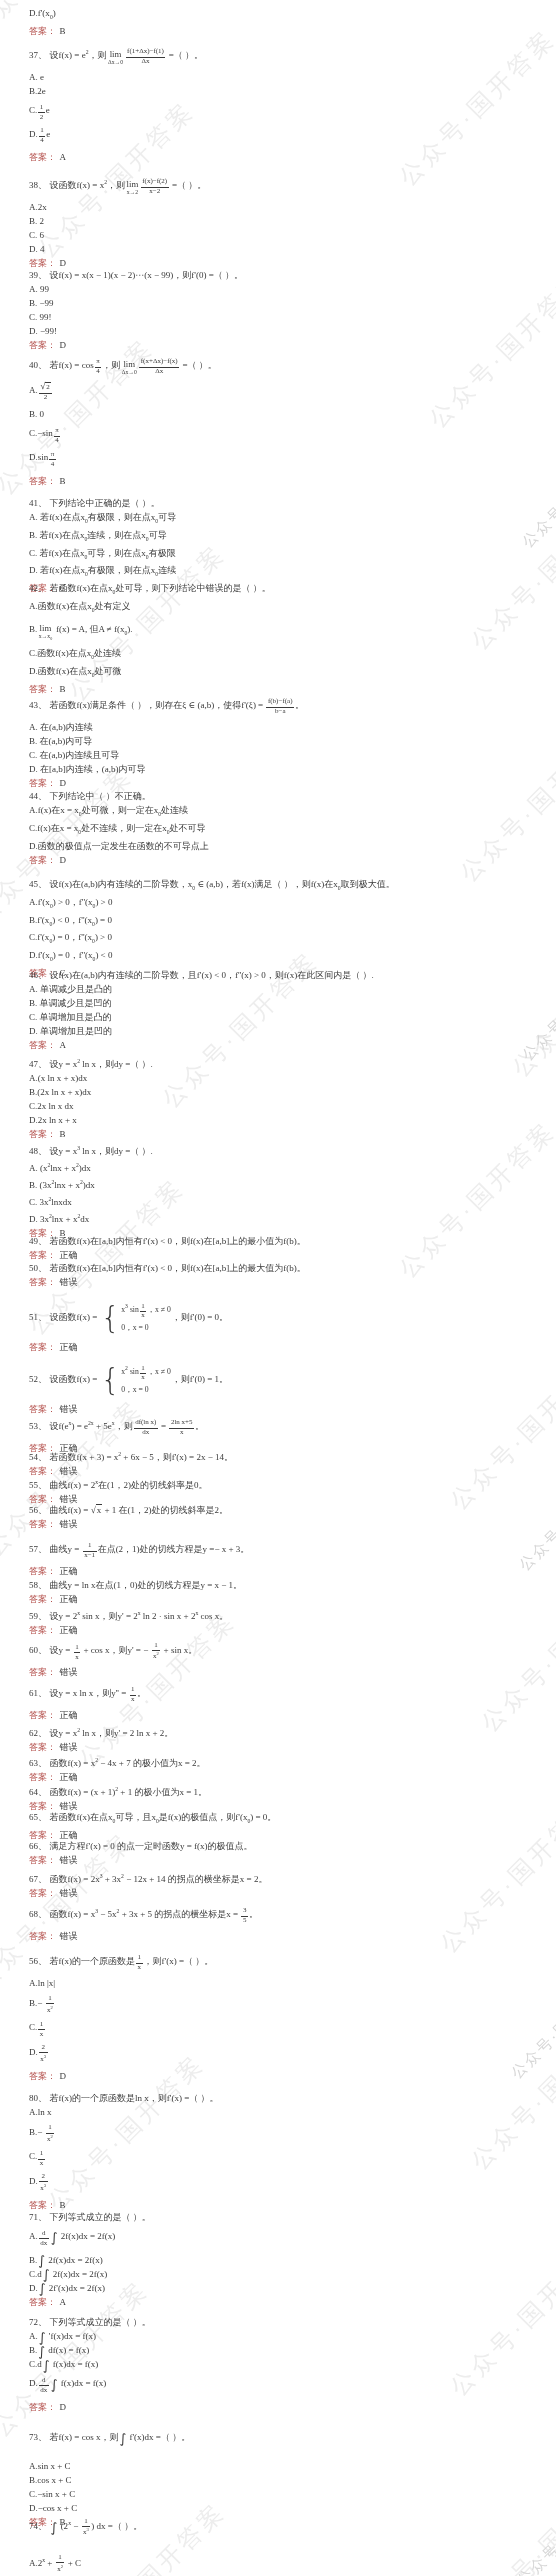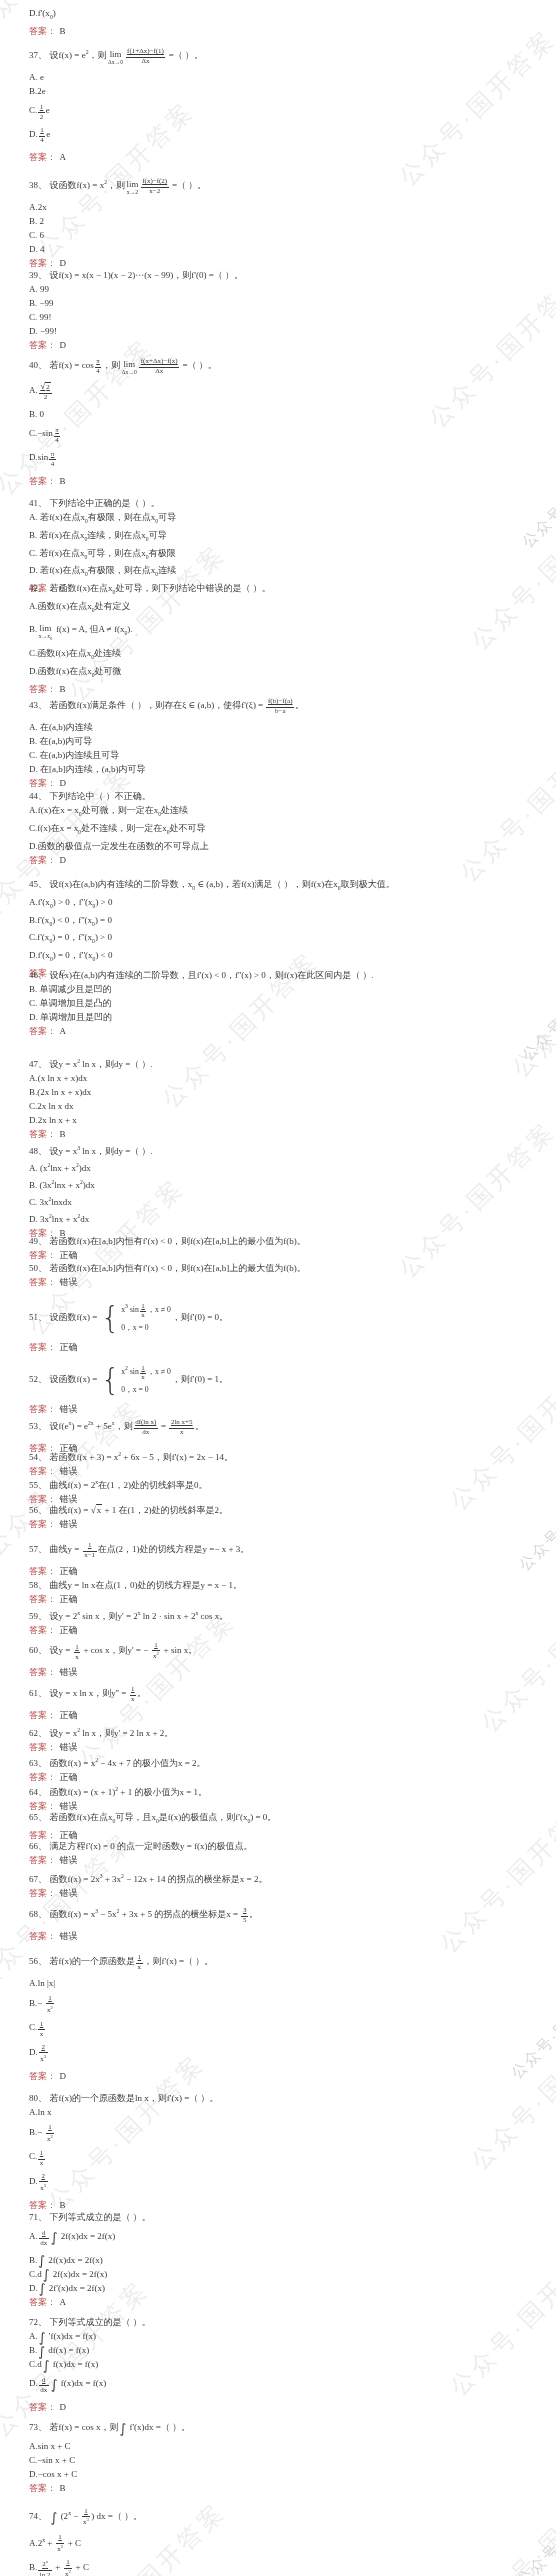--- a/index.html
+++ b/index.html
@@ -15,28 +15,28 @@
     position:absolute;white-space:nowrap;font-size:24px;letter-spacing:4.1px;
     color:#ededed;transform:rotate(-45deg);transform-origin:0 0;
     font-family:"Liberation Sans","DejaVu Sans",sans-serif;
   }
   .wm.dark{color:#d7d7d7;font-size:15.5px;letter-spacing:2.1px;}
   
   .q{position:absolute;left:29px;right:9.3px;}
   .stem,.opt,.ans{line-height:14px;}
   .stem:has(.fr),.stem:has(.lim){margin:3.6px 0;}
   .stem:has(.cases){margin:6.2px 0;}
-  .stem:has(.int){margin:5px 0;}
+  .stem:has(.int){margin:15px 0;}
   .opt:has(.fr),.opt:has(.lim){margin:5.2px 0;}
   .num{margin-right:2.6px;text-align:right;}
   sup{font-size:5.7px;}
   sub{font-size:5.7px;}
   
   .fr{display:inline-block;vertical-align:-5.7px;text-align:center;line-height:1.12;font-size:7px;margin:0 1px;}
-  .fr .fn{display:block;border-bottom:0.5px solid #3a3a3a;padding:0 1.5px 0.5px;text-decoration:underline;}
+  .fr .fn{display:block;border-bottom:0.5px solid #3a3a3a;padding:0 1.5px 0.5px;}
   .fr .fd{display:block;padding:0.5px 1.5px 0;}
   .fr sup{font-size:4.6px;}
   
   .lim{display:inline-block;text-align:center;vertical-align:-6.2px;line-height:1;margin:0 1.5px;}
   .limt{display:block;font-size:8.8px;}
   .limu{display:block;font-size:5.7px;margin-top:1px;}
   .limu sub{font-size:4.1px;}
   
   .cases{display:inline-flex;align-items:center;vertical-align:middle;margin:0 1px;}
   .cbr{font-family:"DejaVu Sans",sans-serif;font-size:30px;font-weight:100;line-height:.8;margin-right:1.5px;}
@@ -173,20 +173,21 @@
       <div class="q" data-q="45">
         <div class="stem"><span class="num">45、</span>设f(x)在(a,b)内有连续的二阶导数，x<sub>0</sub> ∈ (a,b)，若f(x)满足（ ），则f(x)在x<sub>0</sub>取到极大值。</div>
         <div class="opt">A.f'(x<sub>0</sub>) &gt; 0，f''(x<sub>0</sub>) &gt; 0</div>
         <div class="opt">B.f'(x<sub>0</sub>) &lt; 0，f''(x<sub>0</sub>) = 0</div>
         <div class="opt">C.f'(x<sub>0</sub>) = 0，f''(x<sub>0</sub>) &gt; 0</div>
         <div class="opt">D.f'(x<sub>0</sub>) = 0，f''(x<sub>0</sub>) &lt; 0</div>
         <div class="ans"><span class="albl" style="color: rgb(181, 82, 78);">答案：</span><span class="aval">C</span></div>
       </div>
       <div class="q" data-q="46">
         <div class="stem"><span class="num">46、</span>设f(x)在(a,b)内有连续的二阶导数，且f'(x) &lt; 0，f''(x) &gt; 0，则f(x)在此区间内是（ ）.</div>
+        <div class="opt">A. 单调减少且是凸的</div>
         <div class="opt">B. 单调减少且是凹的</div>
         <div class="opt">C. 单调增加且是凸的</div>
         <div class="opt">D. 单调增加且是凹的</div>
         <div class="ans"><span class="albl" style="color: rgb(181, 82, 78);">答案：</span><span class="aval">A</span></div>
       </div>
       <div class="q" data-q="47">
         <div class="stem"><span class="num">47、</span>设y = x<sup>2</sup> ln x，则dy =（ ）.</div>
         <div class="opt">A.(x ln x + x)dx</div>
         <div class="opt">B.(2x ln x + x)dx</div>
         <div class="opt">C.2x ln x dx</div>
@@ -321,20 +322,21 @@
         <div class="stem"><span class="num">72、</span>下列等式成立的是（ ）。</div>
         <div class="opt">A.<span class="int">∫</span> 'f(x)dx = f(x)</div>
         <div class="opt">B.<span class="int">∫</span> df(x) = f(x)</div>
         <div class="opt">C.d<span class="int">∫</span> f(x)dx = f(x)</div>
         <div class="opt">D.<span class="fr"><span class="fn">d</span><span class="fd">dx</span></span><span class="int">∫</span> f(x)dx = f(x)</div>
         <div class="ans"><span class="albl" style="color: rgb(181, 82, 78);">答案：</span><span class="aval">D</span></div>
       </div>
       <div class="q" data-q="73">
         <div class="stem"><span class="num">73、</span>若f(x) = cos x，则<span class="int">∫</span> f'(x)dx =（ ）。</div>
         <div class="opt">A.sin x + C</div>
+        <div class="opt">B.cos x + C</div>
         <div class="opt">C.−sin x + C</div>
         <div class="opt">D.−cos x + C</div>
         <div class="ans"><span class="albl" style="color: rgb(181, 82, 78);">答案：</span><span class="aval">B</span></div>
       </div>
       <div class="q" data-q="74">
         <div class="stem"><span class="num">74、</span><span class="int">∫</span> (2<sup>x</sup> − <span class="fr"><span class="fn">1</span><span class="fd">x<sup>3</sup></span></span>) dx =（ ）。</div>
         <div class="opt">A.2<sup>x</sup> + <span class="fr"><span class="fn">1</span><span class="fd">x<sup>2</sup></span></span> + C</div>
         <div class="opt">B.<span class="fr"><span class="fn">2<sup>x</sup></span><span class="fd">ln 2</span></span> + <span class="fr"><span class="fn">1</span><span class="fd">x<sup>2</sup></span></span> + C</div>
       </div>
     </div>

